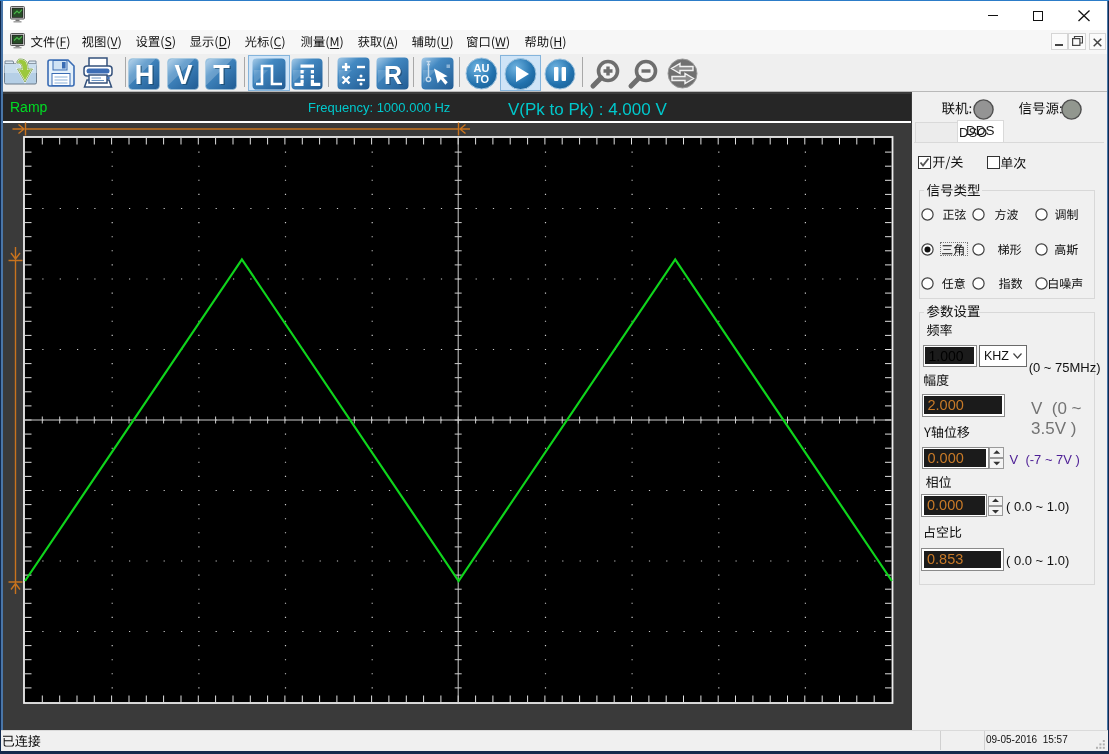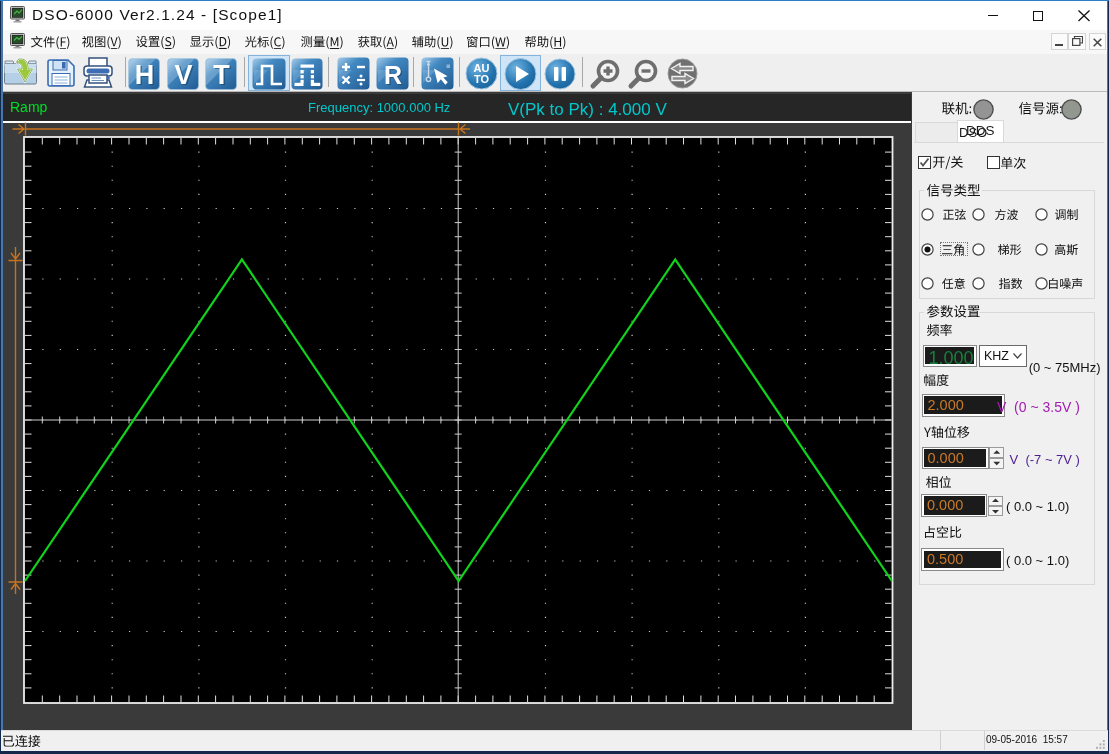--- a/index.html
+++ b/index.html
@@ -14,21 +14,20 @@
 <div class="abs" style="left:1108px;top:1px;width:1px;height:753px;background:#10294e"></div>
 <div class="abs" style="left:1106.5px;top:1px;width:1.5px;height:753px;background:#4a76a8"></div>
 <svg class="abs" style="left:10px;top:6px" width="15" height="17" viewBox="0 0 15 17">
 <rect x="0.5" y="0.5" width="14" height="12.5" rx="1" fill="#d8d8d8" stroke="#555"></rect>
 <rect x="1.8" y="1.8" width="11.4" height="10" fill="#222"></rect>
 <rect x="2.6" y="2.6" width="9.8" height="8.4" fill="#274d27"></rect>
 <path d="M4 8 L7 5 L9 7 L12 3.6" stroke="#49b849" stroke-width="1.1" fill="none"></path>
 <rect x="5.5" y="13.5" width="4" height="1.6" fill="#777"></rect>
 <rect x="3.5" y="15.1" width="8" height="1.4" fill="#999"></rect>
 </svg>
-<div class="abs" style="left:32px;top:5.5px;font-size:15.5px;color:#101010;letter-spacing:1.1px">DSO-6000 Ver2.1.24 - [Scope1]</div>
 <div class="abs" style="left:988px;top:14.5px;width:10px;height:1.4px;background:#111"></div>
 <div class="abs" style="left:1032.5px;top:10.5px;width:10px;height:10px;border:1.3px solid #111"></div>
 <svg class="abs" style="left:1077.5px;top:10px" width="12" height="11.5" viewBox="0 0 12 11.5">
 <path d="M0.5 0.5 L11.5 11 M11.5 0.5 L0.5 11" stroke="#111" stroke-width="1.3"></path>
     </svg>
 <div class="abs" style="left:2.5px;top:30px;width:1104px;height:24px;background:#f7f7f7"></div>
 <svg class="abs" style="left:10px;top:33px" width="15" height="16" viewBox="0 0 15 16">
 <rect x="0.5" y="0.5" width="14" height="12" rx="1" fill="#d8d8d8" stroke="#555"></rect>
 <rect x="1.8" y="1.8" width="11.4" height="9.4" fill="#222"></rect>
 <rect x="2.6" y="2.6" width="9.8" height="7.8" fill="#274d27"></rect>
@@ -346,34 +345,34 @@
 <div class="abs" style="left:918.5px;top:311.7px;width:176px;height:273px;border:1px solid #d8d8d8"></div>
 <div class="abs" style="left:924px;top:304px;width:55px;height:16px;background:#f0f0f0"></div>
 <svg style="position:absolute;left:927.3px;top:305.2px" width="53.7" height="13.5" viewBox="0.53 -11.41 53.73 13.53">
       <path d="M7.398 -5.4135C6.4799999999999995 -4.7655 4.7655 -4.158 3.429 -3.834C3.672 -3.6315 3.9285 -3.3345 4.077 -3.1185C5.454 -3.51 7.155 -4.185 8.235 -4.968ZM8.5725 -3.834C7.3845 -2.9565 5.1434999999999995 -2.241 3.2265 -1.89C3.429 -1.674 3.672 -1.35 3.807 -1.107C5.8455 -1.5525 8.073 -2.3489999999999998 9.423 -3.4154999999999998ZM10.2735 -2.3895C8.7615 -0.9315 5.697 -0.108 2.376 0.2295C2.5785 0.459 2.7675 0.837 2.8755 1.107C6.345 0.675 9.490499999999999 -0.243 11.1915 -1.944ZM2.4165 -7.9784999999999995C2.727 -8.0865 3.1455 -8.127 5.454 -8.2485C5.265 -7.803 5.049 -7.3845 4.806 -6.9795H0.7155V-6.075H4.1445C3.1995 -4.9275 1.9575 -4.0365 0.5265 -3.4154999999999998C0.756 -3.2265 1.1475 -2.8215 1.296 -2.6189999999999998C2.916 -3.429 4.3469999999999995 -4.563 5.4135 -6.075H8.181C9.1935 -4.6575 10.8135 -3.375 12.3525 -2.6865C12.501 -2.943 12.825 -3.321 13.041 -3.5235C11.7045 -4.023 10.2735 -4.995 9.3285 -6.075H12.825V-6.9795H5.9805C6.21 -7.398 6.426 -7.8435 6.6015 -8.3025L10.381499999999999 -8.478C10.7325 -8.1675 11.0295 -7.8705 11.2455 -7.614L12.0825 -8.2215C11.34 -9.045 9.828 -10.179 8.599499999999999 -10.935L7.8165 -10.4085C8.3295 -10.071 8.8965 -9.679499999999999 9.4365 -9.261L4.212 -9.072C5.0625 -9.584999999999999 5.9265 -10.2195 6.7364999999999995 -10.908L5.8185 -11.4075C4.8465 -10.4625 3.51 -9.584999999999999 3.078 -9.3555C2.7 -9.126 2.3895 -8.9775 2.1195 -8.9505C2.2275 -8.6805 2.3625 -8.1945 2.4165 -7.9784999999999995Z M19.4805 -11.083499999999999C19.2375 -10.557 18.805500000000002 -9.7605 18.468 -9.288L19.1295 -8.964C19.4805 -9.4095 19.9395 -10.0845 20.331 -10.7055ZM14.688 -10.7055C15.039 -10.1385 15.4035 -9.395999999999999 15.525 -8.9235L16.2945 -9.261C16.173000000000002 -9.747 15.8085 -10.475999999999999 15.4305 -11.0025ZM19.035 -3.51C18.7245 -2.808 18.2925 -2.214 17.7795 -1.701C17.2665 -1.9575 16.74 -2.214 16.2405 -2.43C16.4295 -2.754 16.6455 -3.1185 16.8345 -3.51ZM14.985 -2.0655C15.6465 -1.809 16.389 -1.4715 17.064 -1.1205C16.2 -0.4995 15.1605 -0.0675 14.0535 0.189C14.229 0.378 14.445 0.729 14.5395 0.972C15.7815 0.6345 16.929 0.108 17.901 -0.675C18.3465 -0.40499999999999997 18.7515 -0.1485 19.062 0.081L19.71 -0.5805C19.3995 -0.7965 19.008 -1.0395 18.5625 -1.2825C19.278 -2.052 19.845 -2.997 20.1825 -4.1715L19.628999999999998 -4.401L19.467 -4.3605H17.253L17.55 -5.0625L16.6455 -5.2245C16.551000000000002 -4.9545 16.416 -4.6575 16.281 -4.3605H14.445V-3.51H15.8625C15.579 -2.9699999999999998 15.2685 -2.4705 14.985 -2.0655ZM16.9695 -11.3535V-8.829H14.175V-7.992H16.659C16.011 -7.1145 14.9715 -6.2775 14.0265 -5.8725C14.229 -5.6834999999999996 14.4585 -5.3325 14.58 -5.103C15.4035 -5.5485 16.2945 -6.3045 16.9695 -7.101V-5.454H17.9145V-7.29C18.5625 -6.8175 19.386 -6.183 19.7235 -5.8725L20.2905 -6.6015C19.9665 -6.8309999999999995 18.7785 -7.587 18.117 -7.992H20.6685V-8.829H17.9145V-11.3535ZM21.991500000000002 -11.232C21.654 -8.856 21.0465 -6.588 19.9935 -5.1705C20.2095 -5.0355 20.601 -4.7115 20.762999999999998 -4.5495C21.114 -5.049 21.411 -5.643 21.680999999999997 -6.3045C21.978 -4.9815 22.369500000000002 -3.753 22.869 -2.6865C22.113 -1.404 21.06 -0.4185 19.5885 0.297C19.7775 0.4995 20.061 0.9045 20.1555 1.1205C21.5325 0.378 22.572 -0.5535 23.368499999999997 -1.7415C24.0435 -0.594 24.880499999999998 0.324 25.933500000000002 0.9585C26.0955 0.702 26.3925 0.351 26.622 0.162C25.488 -0.4455 24.597 -1.431 23.9085 -2.673C24.624000000000002 -4.0635 25.083 -5.751 25.38 -7.776H26.298000000000002V-8.721H22.450499999999998C22.639499999999998 -9.477 22.8015 -10.2735 22.923000000000002 -11.083499999999999ZM24.4215 -7.776C24.2055 -6.2235 23.8815 -4.8735 23.3955 -3.726C22.8825 -4.941 22.5045 -6.318 22.247999999999998 -7.776Z M28.647 -10.475999999999999C29.3625 -9.8415 30.267 -8.937 30.6855 -8.3565L31.374 -9.072C30.942 -9.6255 30.0375 -10.503 29.3085 -11.097ZM27.5805 -7.101V-6.129H29.484V-1.2825C29.484 -0.6615 29.0655 -0.216 28.809 -0.054C28.998 0.1485 29.268 0.567 29.3625 0.8099999999999999C29.565 0.54 29.9295 0.27 32.332499999999996 -1.512C32.211 -1.7145 32.049 -2.0925 31.968 -2.3625L30.4695 -1.269V-7.101ZM33.6285 -10.854V-9.3555C33.6285 -8.3565 33.3315 -7.236 31.549500000000002 -6.426C31.738500000000002 -6.264 32.0895 -5.8725 32.211 -5.67C34.155 -6.6015 34.587 -8.0595 34.587 -9.3285V-9.909H36.9765V-7.7355C36.9765 -6.7095 37.1655 -6.3315 38.1105 -6.3315C38.259 -6.3315 38.920500000000004 -6.3315 39.123 -6.3315C39.393 -6.3315 39.6765 -6.345 39.838499999999996 -6.399C39.798 -6.6285 39.771 -7.02 39.744 -7.2764999999999995C39.582 -7.236 39.298500000000004 -7.209 39.1095 -7.209C38.934 -7.209 38.326499999999996 -7.209 38.178 -7.209C37.962 -7.209 37.935 -7.3305 37.935 -7.7219999999999995V-10.854ZM37.8675 -4.428C37.3815 -3.348 36.6525 -2.457 35.7615 -1.7415C34.857 -2.484 34.1415 -3.3885 33.6555 -4.428ZM32.184 -5.373V-4.428H32.886L32.697 -4.3605C33.237 -3.1185 34.0065 -2.0385 34.965 -1.161C33.9525 -0.513 32.7915 -0.0675 31.6035 0.20249999999999999C31.7925 0.4185 32.0085 0.8235 32.0895 1.08C33.399 0.729 34.641 0.216 35.7345 -0.5265C36.7605 0.2295 37.989 0.783 39.3795 1.1205C39.501 0.837 39.7845 0.432 40.0005 0.216C38.704499999999996 -0.054 37.5435 -0.5265 36.558 -1.161C37.7055 -2.16 38.6235 -3.456 39.1635 -5.1434999999999995L38.542500000000004 -5.4135L38.367 -5.373Z M49.2885 -10.098H51.57V-8.883H49.2885ZM46.1295 -10.098H48.357V-8.883H46.1295ZM43.0515 -10.098H45.198V-8.883H43.0515ZM43.065 -5.7645V-0.081H41.2695V0.675H53.2575V-0.081H51.408V-5.7645H47.1825L47.3715 -6.561H52.947V-7.3575H47.519999999999996L47.6685 -8.1405H52.582499999999996V-10.827H42.0795V-8.1405H46.629L46.521 -7.3575H41.418V-6.561H46.386L46.224000000000004 -5.7645ZM44.037 -0.081V-0.918H50.409V-0.081ZM44.037 -3.7125H50.409V-2.9295H44.037ZM44.037 -4.32V-5.076H50.409V-4.32ZM44.037 -2.322H50.409V-1.5255H44.037Z" fill="#111"></path>
     </svg>
 <svg style="position:absolute;left:927.3px;top:323.5px" width="25.9" height="13.1" viewBox="0.48 -11.01 25.87 13.09">
       <path d="M9.113 -6.513C9.087 -1.9629999999999999 8.943999999999999 -0.45499999999999996 5.798 0.38999999999999996C5.967 0.5589999999999999 6.201 0.871 6.279 1.079C9.658999999999999 0.11699999999999999 9.905999999999999 -1.6769999999999998 9.932 -6.513ZM9.464 -1.0919999999999999C10.334999999999999 -0.442 11.453 0.494 11.998999999999999 1.066L12.584 0.442C12.024999999999999 -0.11699999999999999 10.881 -1.014 10.01 -1.638ZM5.564 -5.018C4.888 -2.314 3.393 -0.5459999999999999 0.637 0.325C0.832 0.52 1.053 0.845 1.144 1.079C4.095 0.039 5.694 -1.8719999999999999 6.409 -4.8229999999999995ZM1.7289999999999999 -5.161C1.4689999999999999 -4.199 1.04 -3.2239999999999998 0.481 -2.561C0.702 -2.457 1.053 -2.2359999999999998 1.2089999999999999 -2.106C1.755 -2.8209999999999997 2.262 -3.913 2.548 -4.979ZM7.072 -7.917V-1.781H7.904V-7.1499999999999995H11.102V-1.807H11.985999999999999V-7.917H9.645999999999999L10.166 -9.282H12.35V-10.152999999999999H6.734V-9.282H9.216999999999999C9.087 -8.84 8.918 -8.32 8.735999999999999 -7.917ZM1.482 -9.789V-6.877H0.507V-5.992999999999999H3.2239999999999998V-2.054H4.108V-5.992999999999999H6.526V-6.877H4.342V-8.475999999999999H6.226999999999999V-9.308H4.342V-10.933H3.4579999999999997V-6.877H2.288V-9.789Z M23.777 -8.359C23.322 -7.8389999999999995 22.516 -7.124 21.930999999999997 -6.694999999999999L22.646 -6.2139999999999995C23.244 -6.63 23.997999999999998 -7.254 24.596 -7.864999999999999ZM13.728 -4.381 14.222 -3.601C15.08 -4.0169999999999995 16.146 -4.5889999999999995 17.147 -5.122L16.951999999999998 -5.8629999999999995C15.769 -5.2909999999999995 14.534 -4.718999999999999 13.728 -4.381ZM14.105 -7.787C14.807 -7.345 15.665 -6.694999999999999 16.068 -6.253L16.77 -6.851C16.328 -7.292999999999999 15.469999999999999 -7.917 14.768 -8.32ZM21.801000000000002 -5.303999999999999C22.698 -4.758 23.816 -3.9779999999999998 24.362000000000002 -3.4579999999999997L25.09 -4.043C24.518 -4.563 23.360999999999997 -5.33 22.490000000000002 -5.824ZM13.663 -2.626V-1.716H18.98V1.04H20.02V-1.716H25.35V-2.626H20.02V-3.6919999999999997H18.98V-2.626ZM18.655 -10.764C18.85 -10.465 19.084 -10.088 19.253 -9.75H13.923V-8.853H18.694C18.304 -8.229 17.862000000000002 -7.696 17.692999999999998 -7.526999999999999C17.498 -7.292999999999999 17.303 -7.1499999999999995 17.121 -7.111C17.212 -6.89 17.342 -6.473999999999999 17.394 -6.279C17.589 -6.356999999999999 17.875 -6.422 19.37 -6.539C18.746 -5.902 18.186999999999998 -5.395 17.927 -5.186999999999999C17.485 -4.8229999999999995 17.147 -4.576 16.861 -4.537C16.965 -4.29 17.095 -3.8609999999999998 17.134 -3.6919999999999997C17.407 -3.8089999999999997 17.862000000000002 -3.8739999999999997 21.268 -4.212C21.424 -3.952 21.554000000000002 -3.718 21.631999999999998 -3.51L22.412 -3.8609999999999998C22.139 -4.459 21.476 -5.395 20.891 -6.058L20.163 -5.7589999999999995C20.384 -5.512 20.605 -5.213 20.8 -4.927L18.499 -4.732C19.643 -5.6419999999999995 20.787 -6.786 21.826999999999998 -7.994999999999999L21.034 -8.45C20.761 -8.086 20.448999999999998 -7.7219999999999995 20.15 -7.3709999999999996L18.473 -7.279999999999999C18.902 -7.734999999999999 19.331 -8.280999999999999 19.708 -8.853H25.232999999999997V-9.75H20.397C20.215 -10.126999999999999 19.903 -10.634 19.604 -11.011Z" fill="#111"></path>
     </svg>
 <div class="abs" style="left:922.5px;top:344.5px;width:54px;height:22px;background:#ffffff;border:1px solid #8a8a8a"></div>
 <div class="abs" style="left:925.0px;top:347.0px;width:49px;height:17px;background:#1b1b1b"></div>
-<div class="abs" style="left:928.5px;top:347.5px;font-size:18px;color:#15803d">1.000</div>
+<div class="abs" style="left:928.5px;top:347.5px;font-size:14px;color:#000000">1.000</div>
 <div class="abs" style="left:978.9px;top:344.5px;width:48px;height:22.5px;background:#ffffff;border:1px solid #6a6a6a"></div>
 <div class="abs" style="left:984px;top:349px;font-size:12.5px;color:#111">KHZ</div>
 <svg class="abs" style="left:1012px;top:352px" width="11" height="8" viewBox="0 0 11 8">
       <path d="M1.5 1.5 L5.5 6 L9.5 1.5" fill="none" stroke="#444" stroke-width="1.2"></path>
     </svg>
 <div class="abs" style="left:1028.7px;top:360px;font-size:13px;color:#111">(0 ~ 75MHz)</div>
 <svg style="position:absolute;left:923.7px;top:373.5px" width="25.6" height="13.0" viewBox="0.86 -10.98 25.65 13.02">
       <path d="M5.603 -10.244V-9.424999999999999H12.376V-10.244ZM7.124 -7.734999999999999H10.802999999999999V-6.226999999999999H7.124ZM6.266 -8.501999999999999V-5.46H11.674V-8.501999999999999ZM0.858 -8.45V-1.638H1.6119999999999999V-7.579H2.561V1.04H3.4059999999999997V-7.579H4.42V-2.743C4.42 -2.639 4.394 -2.613 4.303 -2.6C4.199 -2.6 3.965 -2.6 3.6399999999999997 -2.613C3.77 -2.379 3.887 -2.002 3.913 -1.768C4.3549999999999995 -1.768 4.654 -1.781 4.888 -1.9369999999999998C5.109 -2.093 5.161 -2.366 5.161 -2.717V-8.45H3.4059999999999997V-10.907H2.561V-8.45ZM6.5649999999999995 -1.534H8.424V-0.19499999999999998H6.5649999999999995ZM11.296999999999999 -1.534V-0.19499999999999998H9.269V-1.534ZM6.5649999999999995 -2.327V-3.666H8.424V-2.327ZM11.296999999999999 -2.327H9.269V-3.666H11.296999999999999ZM5.681 -4.459V1.04H6.5649999999999995V0.598H11.296999999999999V1.001H12.206999999999999V-4.459Z M18.018 -8.372V-7.241H15.925V-6.435H18.018V-4.277H23.075V-6.435H25.180999999999997V-7.241H23.075V-8.372H22.113V-7.241H18.954V-8.372ZM22.113 -6.435V-5.0569999999999995H18.954V-6.435ZM22.841 -2.639C22.269 -1.9629999999999999 21.463 -1.43 20.527 -1.014C19.604 -1.4429999999999998 18.85 -1.9889999999999999 18.304 -2.639ZM16.107 -3.445V-2.639H17.797L17.355 -2.457C17.887999999999998 -1.7289999999999999 18.603 -1.1179999999999999 19.461 -0.611C18.239 -0.221 16.874 0.013 15.496 0.13C15.639 0.351 15.821 0.728 15.886 0.962C17.511 0.7799999999999999 19.097 0.45499999999999996 20.488 -0.091C21.775 0.481 23.296 0.845 24.933999999999997 1.04C25.051000000000002 0.7929999999999999 25.298000000000002 0.40299999999999997 25.506 0.19499999999999998C24.076 0.065 22.737000000000002 -0.19499999999999998 21.58 -0.598C22.724 -1.2089999999999999 23.673000000000002 -2.041 24.271 -3.159L23.66 -3.484L23.491 -3.445ZM19.149 -10.751C19.331 -10.413 19.526 -9.997 19.669 -9.633H14.638V-6.084C14.638 -4.147 14.547 -1.365 13.481 0.598C13.728 0.6759999999999999 14.157 0.884 14.352 1.04C15.443999999999999 -1.014 15.613 -4.0169999999999995 15.613 -6.0969999999999995V-8.709999999999999H25.323999999999998V-9.633H20.774C20.618 -10.049 20.358 -10.568999999999999 20.124 -10.985Z" fill="#111"></path>
     </svg>
 <div class="abs" style="left:921.5px;top:393.5px;width:83px;height:23px;background:#ffffff;border:1px solid #8a8a8a"></div>
 <div class="abs" style="left:924.0px;top:396.0px;width:78px;height:18px;background:#1b1b1b"></div>
 <div class="abs" style="left:927.5px;top:397.0px;font-size:14.5px;color:#c87a28">2.000</div>
-<div class="abs" style="left:997px;top:398.5px;font-size:14px;color:#a21caf">V&nbsp;&nbsp;(0 ~ 3.5V )</div>
+<div class="abs" style="left:1031px;top:398.5px;font-size:17px;color:#737373">V&nbsp;&nbsp;(0 ~ 3.5V )</div>
 <svg style="position:absolute;left:924.0px;top:426.4px" width="46.4" height="13.1" viewBox="-0.01 -11.01 46.37 13.10">
       <path d="M2.847 0.0H4.043V-3.6919999999999997L6.9159999999999995 -9.529H5.668L4.446 -6.838C4.147 -6.136 3.8219999999999996 -5.46 3.484 -4.745H3.432C3.094 -5.46 2.808 -6.136 2.496 -6.838L1.261 -9.529H-0.013L2.847 -3.6919999999999997Z M13.806 -3.601H15.521999999999998V-0.572H13.806ZM13.806 -4.4719999999999995V-7.2669999999999995H15.521999999999998V-4.4719999999999995ZM18.083 -3.601V-0.572H16.419V-3.601ZM18.083 -4.4719999999999995H16.419V-7.2669999999999995H18.083ZM15.483 -10.907V-8.151H12.922V1.04H13.806V0.312H18.083V0.962H18.993V-8.151H16.458V-10.907ZM7.994999999999999 -4.316C8.112 -4.42 8.501999999999999 -4.498 8.956999999999999 -4.498H10.218V-2.639L7.475 -2.171L7.683 -1.222L10.218 -1.716V0.975H11.088999999999999V-1.898L12.454 -2.171L12.402 -3.029L11.088999999999999 -2.795V-4.498H12.337V-5.382H11.088999999999999V-7.396999999999999H10.218V-5.382H8.866C9.242999999999999 -6.292 9.62 -7.3709999999999996 9.931999999999999 -8.501999999999999H12.323999999999998V-9.411999999999999H10.166C10.27 -9.854 10.373999999999999 -10.296 10.452 -10.725L9.503 -10.92C9.437999999999999 -10.426 9.334 -9.905999999999999 9.23 -9.411999999999999H7.579V-8.501999999999999H9.009C8.735999999999999 -7.436 8.45 -6.552 8.32 -6.226999999999999C8.099 -5.654999999999999 7.917 -5.239 7.696 -5.1739999999999995C7.8 -4.9399999999999995 7.9559999999999995 -4.498 7.994999999999999 -4.316Z M24.7 -8.554V-7.6049999999999995H31.784999999999997V-8.554ZM25.558 -6.617C25.948 -4.81 26.337999999999997 -2.405 26.442 -1.04L27.403999999999996 -1.3259999999999998C27.273999999999997 -2.6519999999999997 26.871 -4.992 26.442 -6.824999999999999ZM27.313 -10.764C27.56 -10.113999999999999 27.82 -9.256 27.924 -8.697L28.899 -8.982999999999999C28.769 -9.542 28.482999999999997 -10.360999999999999 28.235999999999997 -11.011ZM24.141 -0.442V0.494H32.318V-0.442H29.627C30.107999999999997 -2.1839999999999997 30.641 -4.745 30.991999999999997 -6.747L29.964999999999996 -6.9159999999999995C29.730999999999998 -4.966 29.211 -2.197 28.717 -0.442ZM23.621 -10.868C22.892999999999997 -8.892 21.671 -6.941999999999999 20.397 -5.681C20.566 -5.46 20.852 -4.952999999999999 20.956 -4.718999999999999C21.398 -5.1739999999999995 21.826999999999998 -5.707 22.243 -6.292V1.014H23.218V-7.813C23.724999999999998 -8.697 24.18 -9.645999999999999 24.543999999999997 -10.594999999999999Z M37.323 -10.802999999999999C36.452 -10.4 34.943999999999996 -10.023 33.644 -9.776C33.760999999999996 -9.555 33.891 -9.23 33.93 -9.022C34.424 -9.1 34.957 -9.190999999999999 35.489999999999995 -9.308V-7.189H33.513999999999996V-6.279H35.295C34.839999999999996 -4.797 34.06 -3.094 33.332 -2.158C33.488 -1.924 33.722 -1.534 33.826 -1.261C34.424 -2.08 35.022 -3.4059999999999997 35.489999999999995 -4.745V1.053H36.4V-4.9399999999999995C36.777 -4.3549999999999995 37.232 -3.601 37.414 -3.211L37.986 -3.9909999999999997C37.751999999999995 -4.316 36.725 -5.616 36.4 -5.9799999999999995V-6.279H37.998999999999995V-7.189H36.4V-9.529C36.958999999999996 -9.671999999999999 37.492 -9.841 37.934 -10.023ZM39.546 -7.657C39.975 -7.396999999999999 40.455999999999996 -7.0329999999999995 40.807 -6.707999999999999C39.91 -6.2139999999999995 38.896 -5.85 37.882 -5.616C38.051 -5.420999999999999 38.285 -5.096 38.388999999999996 -4.862C40.989 -5.551 43.510999999999996 -6.941999999999999 44.629 -9.399L44.004999999999995 -9.711L43.836 -9.671999999999999H41.391999999999996C41.691 -10.023 41.964 -10.373999999999999 42.198 -10.725L41.197 -10.92C40.611999999999995 -9.958 39.455 -8.853 37.842999999999996 -8.06C38.051 -7.93 38.35 -7.6049999999999995 38.506 -7.396999999999999C39.299 -7.826 39.975 -8.32 40.56 -8.84H43.277C42.861 -8.203 42.275999999999996 -7.657 41.599999999999994 -7.189C41.223 -7.513999999999999 40.702999999999996 -7.891 40.260999999999996 -8.138ZM40.17 -2.522C40.677 -2.197 41.248999999999995 -1.7289999999999999 41.652 -1.339C40.469 -0.533 39.052 0.0 37.596 0.286C37.765 0.494 37.998999999999995 0.845 38.103 1.0919999999999999C41.314 0.33799999999999997 44.212999999999994 -1.339 45.357 -4.758L44.72 -5.044L44.551 -5.005H42.289C42.562 -5.33 42.783 -5.668 42.991 -6.005999999999999L41.989999999999995 -6.201C41.339999999999996 -5.031 39.988 -3.7049999999999996 38.025 -2.795C38.245999999999995 -2.6519999999999997 38.519 -2.327 38.662 -2.1189999999999998C39.818999999999996 -2.7039999999999997 40.768 -3.4059999999999997 41.535 -4.16H44.096C43.68 -3.276 43.095 -2.522 42.379999999999995 -1.898C41.977 -2.288 41.405 -2.717 40.897999999999996 -3.016Z" fill="#111"></path>
     </svg>
 <div class="abs" style="left:921.5px;top:446.5px;width:67px;height:22.5px;background:#ffffff;border:1px solid #8a8a8a"></div>
 <div class="abs" style="left:924.0px;top:449.0px;width:62px;height:17.5px;background:#1b1b1b"></div>
 <div class="abs" style="left:927.5px;top:449.75px;font-size:14.5px;color:#c87a28">0.000</div>
 <div class="abs" style="left:988.5px;top:447.0px;width:15.5px;height:10.75px;background:#f4f4f4;border:1px solid #9a9a9a"></div>
 <div class="abs" style="left:988.5px;top:457.75px;width:15.5px;height:10.75px;background:#f4f4f4;border:1px solid #9a9a9a"></div>
 <svg class="abs" style="left:988.5px;top:447px" width="15.5" height="21.5" viewBox="0 0 15.5 21.5">
       <path d="M4.25 6.75 L7.75 3.25 L11.25 6.75 Z M4.25 14.75 L7.75 18.25 L11.25 14.75 Z" fill="#333"></path>
@@ -389,21 +388,21 @@
 <div class="abs" style="left:987.5px;top:505.5px;width:15px;height:10.0px;background:#f4f4f4;border:1px solid #9a9a9a"></div>
 <svg class="abs" style="left:987.5px;top:495.5px" width="15" height="20" viewBox="0 0 15 20">
       <path d="M4.0 6.0 L7.5 2.5 L11.0 6.0 Z M4.0 14.0 L7.5 17.5 L11.0 14.0 Z" fill="#333"></path>
     </svg>
 <div class="abs" style="left:1006px;top:498.5px;font-size:13px;color:#111">( 0.0 ~ 1.0)</div>
 <svg style="position:absolute;left:924.6px;top:526.0px" width="37.2" height="13.0" viewBox="2.02 -11.00 37.23 13.02">
       <path d="M2.015 -4.966V1.027H2.964V0.208H9.984V0.962H10.972V-4.966H6.786V-7.566H12.038V-8.475999999999999H6.786V-10.92H5.798V-4.966ZM2.964 -0.715V-4.043H9.984V-0.715Z M20.332 -6.981C21.658 -6.292 23.426000000000002 -5.265 24.296999999999997 -4.641L24.947 -5.395C24.024 -6.005999999999999 22.23 -6.981 20.942999999999998 -7.630999999999999ZM17.992 -7.67C16.991 -6.7989999999999995 15.639 -5.915 14.105 -5.369L14.677 -4.524C16.198 -5.1739999999999995 17.628 -6.162 18.668 -7.072ZM14.001 -0.286V0.598H25.051000000000002V-0.286H19.994V-3.5749999999999997H23.725V-4.459H15.366V-3.5749999999999997H18.967V-0.286ZM18.512 -10.712C18.72 -10.296 18.967 -9.776 19.149 -9.334H13.988V-6.396H14.95V-8.437H24.037V-6.721H25.038V-9.334H20.345C20.15 -9.815 19.811999999999998 -10.491 19.526 -10.998Z M27.625 0.9359999999999999C27.924 0.715 28.405 0.507 31.967 -0.65C31.915 -0.884 31.889 -1.3259999999999998 31.902 -1.638L28.704 -0.65V-5.928H31.928V-6.903H28.704V-10.777H27.677V-0.8969999999999999C27.677 -0.33799999999999997 27.365 -0.039 27.144 0.091C27.313 0.286 27.547 0.702 27.625 0.9359999999999999ZM32.942 -10.854999999999999V-1.131C32.942 0.312 33.293 0.702 34.541 0.702C34.788 0.702 36.283 0.702 36.543 0.702C37.869 0.702 38.129 -0.19499999999999998 38.245999999999995 -2.795C37.973 -2.86 37.557 -3.0549999999999997 37.31 -3.25C37.219 -0.845 37.128 -0.23399999999999999 36.478 -0.23399999999999999C36.14 -0.23399999999999999 34.905 -0.23399999999999999 34.644999999999996 -0.23399999999999999C34.06 -0.23399999999999999 33.943 -0.364 33.943 -1.105V-4.901C35.385999999999996 -5.72 36.933 -6.707999999999999 38.064 -7.67L37.245 -8.528C36.452 -7.709 35.191 -6.707999999999999 33.943 -5.941V-10.854999999999999Z" fill="#111"></path>
     </svg>
 <div class="abs" style="left:921px;top:548px;width:82.5px;height:22.5px;background:#ffffff;border:1px solid #8a8a8a"></div>
 <div class="abs" style="left:923.5px;top:550.5px;width:77.5px;height:17.5px;background:#1b1b1b"></div>
-<div class="abs" style="left:927px;top:551.25px;font-size:14.5px;color:#c87a28">0.500</div>
+<div class="abs" style="left:927px;top:551.25px;font-size:14.5px;color:#c87a28">0.853</div>
 <div class="abs" style="left:1006px;top:552.5px;font-size:13px;color:#111">( 0.0 ~ 1.0)</div>
 <div class="abs" style="left:1px;top:730px;width:1107px;height:20.5px;background:#f0f0f0;border-top:1px solid #dadada"></div>
 <svg style="position:absolute;left:3.0px;top:734.5px" width="38.3" height="13.0" viewBox="1.21 -10.92 38.31 12.99">
       <path d="M1.2089999999999999 -10.113999999999999V-9.139H9.711V-5.72H2.8859999999999997V-7.864999999999999H1.898V-1.3259999999999998C1.898 0.286 2.561 0.6759999999999999 4.667 0.6759999999999999C5.161 0.6759999999999999 9.035 0.6759999999999999 9.555 0.6759999999999999C11.7 0.6759999999999999 12.129 -0.039 12.376 -2.431C12.09 -2.483 11.648 -2.6519999999999997 11.388 -2.834C11.206 -0.741 10.985 -0.286 9.568 -0.286C8.684 -0.286 5.303999999999999 -0.286 4.615 -0.286C3.185 -0.286 2.8859999999999997 -0.481 2.8859999999999997 -1.313V-4.758H9.711V-4.108H10.725V-10.113999999999999Z M14.079 -10.296C14.742 -9.555 15.548 -8.554 15.899000000000001 -7.917L16.705 -8.463C16.315 -9.087 15.509 -10.075 14.833 -10.777ZM16.224 -6.513H13.585V-5.603H15.288V-1.521C14.729 -1.287 14.066 -0.6759999999999999 13.39 0.11699999999999999L14.118 1.066C14.716 0.156 15.301 -0.6759999999999999 15.704 -0.6759999999999999C15.99 -0.6759999999999999 16.432 -0.208 16.978 0.156C17.914 0.754 19.019 0.8969999999999999 20.709 0.8969999999999999C22.022 0.8969999999999999 24.427 0.819 25.35 0.754C25.375999999999998 0.45499999999999996 25.532 -0.065 25.662 -0.33799999999999997C24.349 -0.19499999999999998 22.36 -0.078 20.747999999999998 -0.078C19.227 -0.078 18.083 -0.16899999999999998 17.225 -0.728C16.77 -1.014 16.471 -1.274 16.224 -1.43ZM17.887999999999998 -5.303999999999999C18.005 -5.420999999999999 18.46 -5.499 19.084 -5.499H21.086V-3.718H17.108V-2.808H21.086V-0.416H22.087V-2.808H25.232999999999997V-3.718H22.087V-5.499H24.609L24.622 -6.409H22.087V-8.008H21.086V-6.409H18.954C19.344 -7.085 19.721 -7.877999999999999 20.085 -8.709999999999999H24.999V-9.568H20.423000000000002L20.826 -10.647L19.811999999999998 -10.92C19.695 -10.465 19.539 -10.01 19.37 -9.568H17.212V-8.709999999999999H19.032C18.72 -7.9559999999999995 18.421 -7.345 18.278 -7.098C18.018 -6.63 17.797 -6.305 17.576 -6.253C17.68 -5.992999999999999 17.849 -5.512 17.887999999999998 -5.303999999999999Z M31.928 -8.254999999999999C32.305 -7.734999999999999 32.695 -7.007 32.864 -6.552L33.644 -6.9159999999999995C33.475 -7.358 33.059 -8.046999999999999 32.669 -8.567ZM28.08 -10.907V-8.294H26.533V-7.3839999999999995H28.08V-4.511C27.43 -4.316 26.832 -4.1339999999999995 26.364 -4.0169999999999995L26.611 -3.0549999999999997L28.08 -3.536V-0.11699999999999999C28.08 0.052 28.015 0.104 27.859 0.104C27.716 0.104 27.248 0.104 26.741 0.091C26.858 0.351 26.988 0.767 27.014 1.001C27.768 1.014 28.249 0.975 28.548000000000002 0.819C28.86 0.6629999999999999 28.99 0.40299999999999997 28.99 -0.13V-3.835L30.277 -4.2509999999999994L30.147 -5.161L28.99 -4.797V-7.3839999999999995H30.29V-8.294H28.99V-10.907ZM33.384 -10.673C33.592 -10.334999999999999 33.813 -9.932 33.982 -9.555H30.979V-8.697H38.038V-9.555H35.009C34.814 -9.958 34.541 -10.439 34.281 -10.815999999999999ZM35.997 -8.554C35.763 -7.943 35.282 -7.085 34.891999999999996 -6.513H30.524V-5.668H38.376V-6.513H35.854C36.205 -7.02 36.582 -7.683 36.92 -8.280999999999999ZM35.945 -3.393C35.685 -2.574 35.295 -1.924 34.723 -1.404C33.995 -1.7029999999999998 33.254 -1.9629999999999999 32.552 -2.1839999999999997C32.799 -2.548 33.072 -2.964 33.332 -3.393ZM31.2 -1.768C32.045 -1.508 32.981 -1.183 33.878 -0.8059999999999999C32.968 -0.299 31.746 0.013 30.16 0.182C30.329 0.377 30.485 0.741 30.576 1.014C32.448 0.741 33.852 0.312 34.866 -0.377C35.932 0.104 36.881 0.611 37.518 1.066L38.155 0.325C37.518 -0.11699999999999999 36.620999999999995 -0.572 35.632999999999996 -1.014C36.244 -1.638 36.66 -2.4179999999999997 36.92 -3.393H38.519V-4.2379999999999995H33.813C34.034 -4.641 34.229 -5.044 34.397999999999996 -5.434L33.488 -5.603C33.306 -5.1739999999999995 33.072 -4.7059999999999995 32.812 -4.2379999999999995H30.355V-3.393H32.318C31.941 -2.795 31.551000000000002 -2.223 31.2 -1.768Z" fill="#111"></path>
     </svg>
 <div class="abs" style="left:940px;top:731px;width:1px;height:19px;background:#d0d0d0"></div>
 <div class="abs" style="left:983.5px;top:731px;width:1px;height:19px;background:#d0d0d0"></div>
 <div class="abs" style="left:986px;top:734px;font-size:10px;color:#111">09-05-2016&nbsp;&nbsp;15:57</div>
 <svg class="abs" style="left:1096px;top:740px" width="10" height="10" viewBox="0 0 10 10">
       <rect x="0.0" y="6.8" width="2" height="2" fill="#b0b0b0"></rect>

